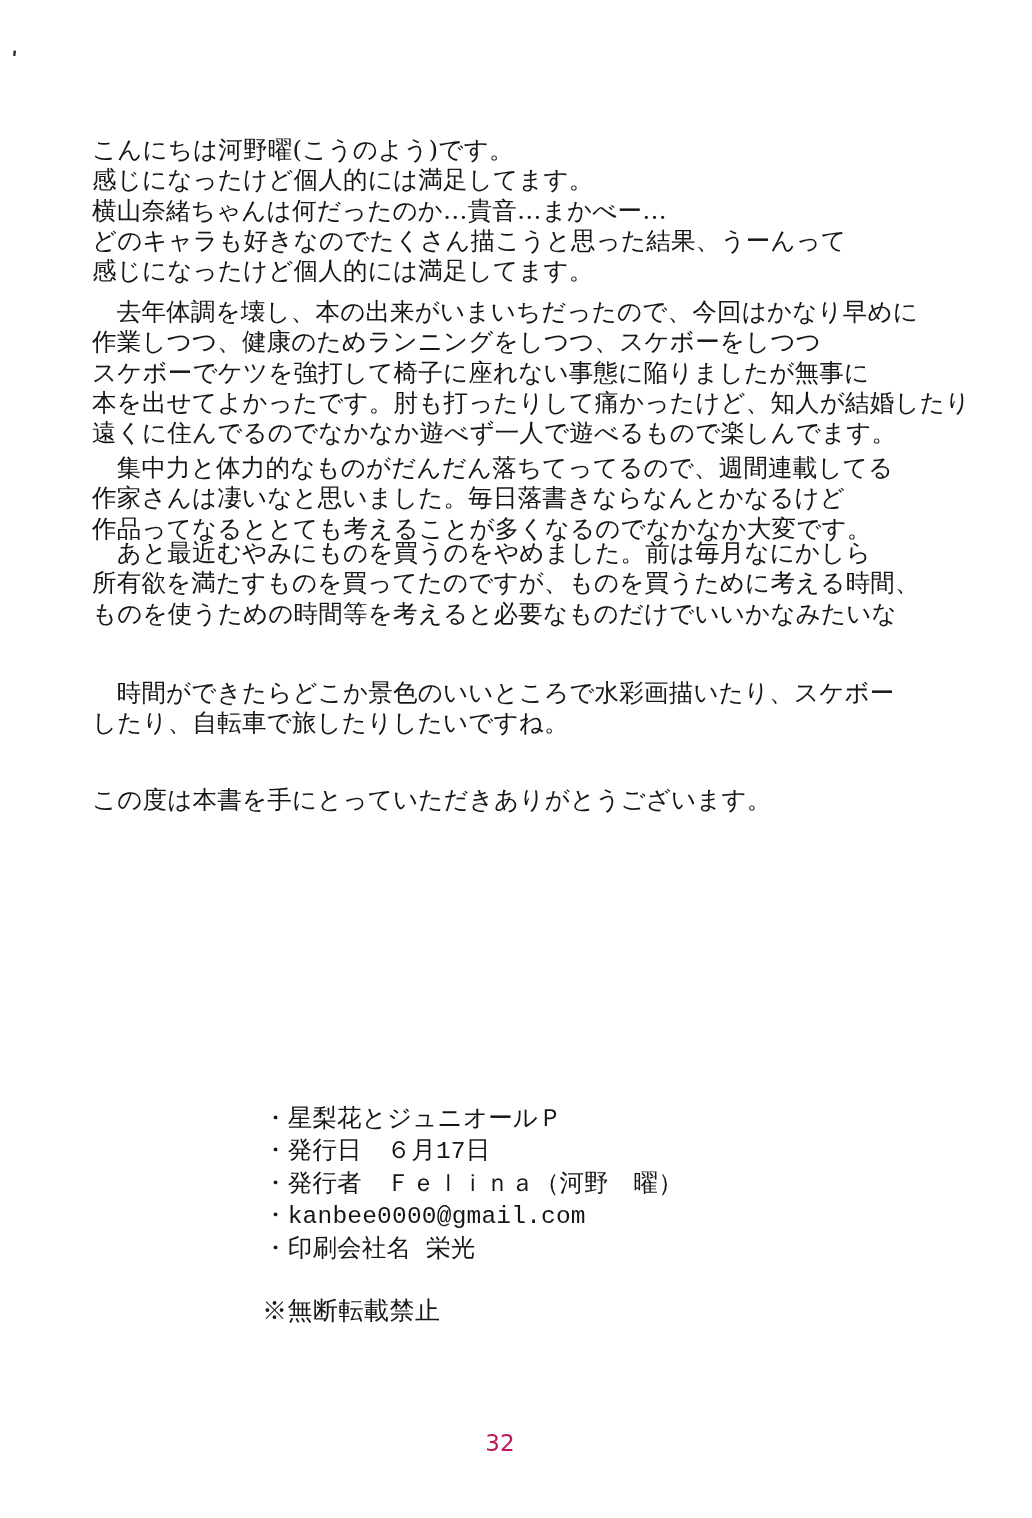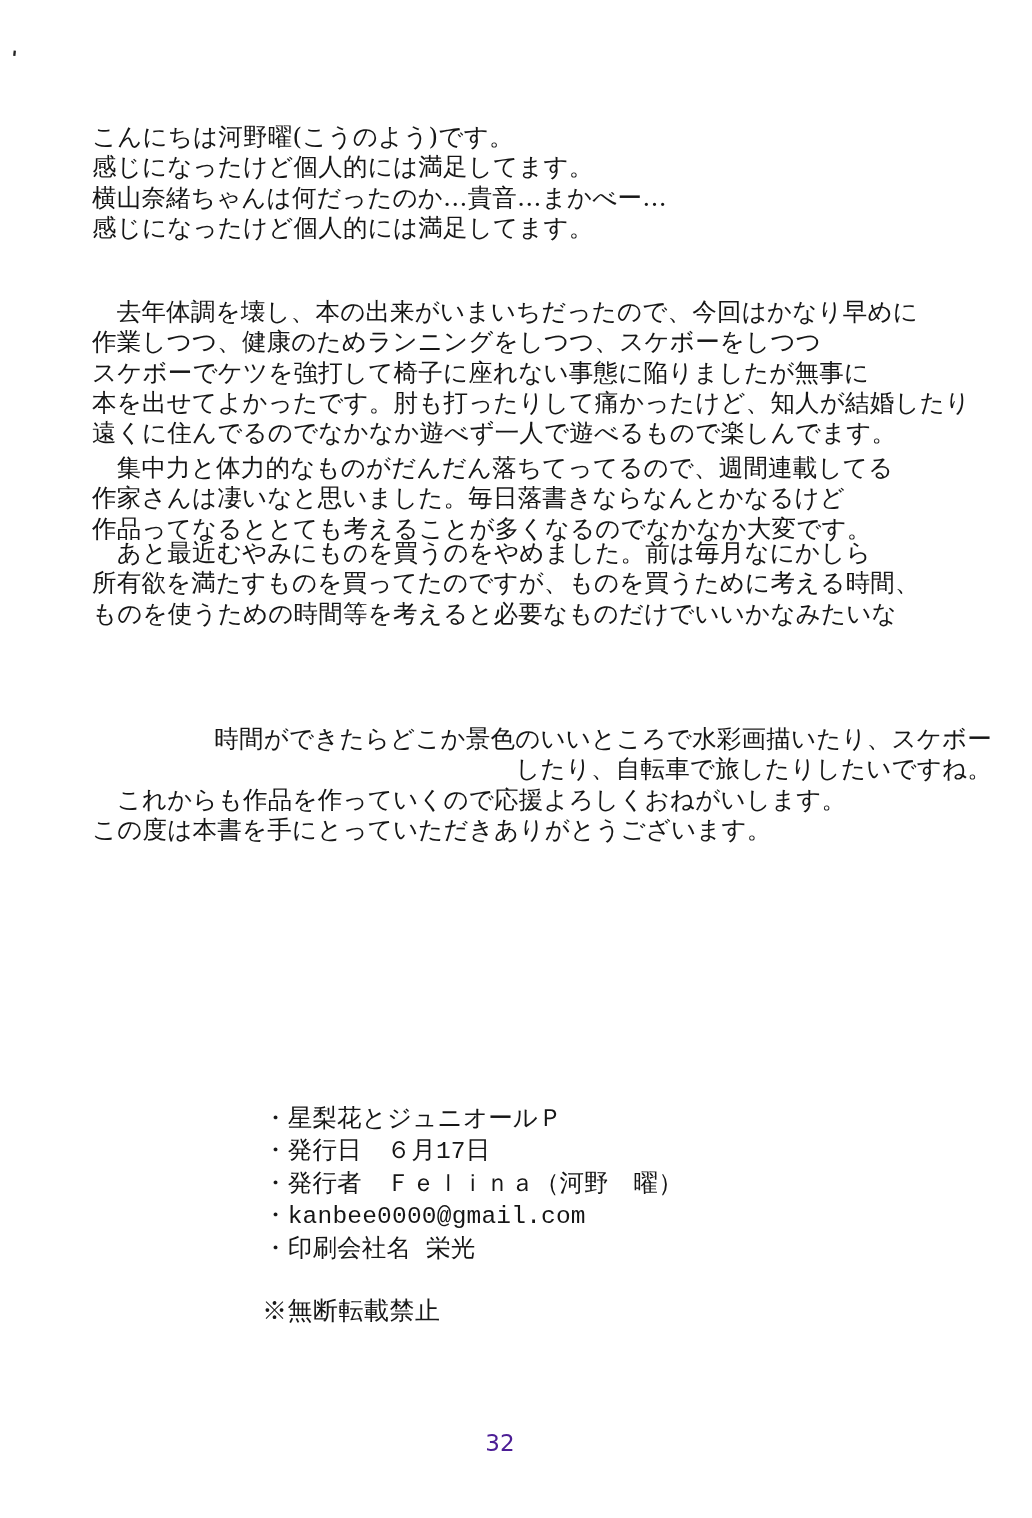--- a/index.html
+++ b/index.html
@@ -36,25 +36,25 @@
     position: absolute;
     left: 0;
     width: 900px;
   }
   .para .line {
     font-size: 24.5px;
     line-height: 30.3px;
     white-space: nowrap;
     letter-spacing: 0.2px;
   }
-  .p1 { top: 122px; }
+  .p1 { top: 135px; }
   .p2 { top: 297px; }
   .p3 { top: 453px; }
   .p4 { top: 538px; }
-  .p5 { top: 724px; text-align: right; }
+  .p5 { top: 678px; }
   .p6 { top: 785px; }
   .colophon {
     position: absolute;
     left: 263px;
     top: 1104px;
     width: 600px;
     font-family: Liberation Mono, monospace;
   }
   .colophon .line {
     font-size: 24.5px;
@@ -71,36 +71,37 @@
     font-family: Liberation Mono, monospace;
     letter-spacing: 0.5px;
   }
   .page-number {
     position: absolute;
     left: 0;
     top: 1430px;
     width: 1000px;
     text-align: center;
     font-size: 23px;
-    color: #4c1d95;
+    color: #be185d;
     font-family: "DejaVu Sans", sans-serif;
   }
 </style>
 </head>
 <body>
 
 <div class="page">
 
   <span class="stray-mark">'</span>
 
   <div class="afterword">
     <div class="para p1">
         <div class="line">こんにちは河野曜(こうのよう)です。</div>
         <div class="line">感じになったけど個人的には満足してます。</div>
         <div class="line">横山奈緒ちゃんは何だったのか…貴音…まかべー…</div>
+        <div class="line">どのキャラも好きなのでたくさん描こうと思った結果、うーんって</div>
         <div class="line">感じになったけど個人的には満足してます。</div>
       </div>
     <div class="para p2">
         <div class="line">　去年体調を壊し、本の出来がいまいちだったので、今回はかなり早めに</div>
         <div class="line">作業しつつ、健康のためランニングをしつつ、スケボーをしつつ</div>
         <div class="line">スケボーでケツを強打して椅子に座れない事態に陥りましたが無事に</div>
         <div class="line">本を出せてよかったです。肘も打ったりして痛かったけど、知人が結婚したり</div>
         <div class="line">遠くに住んでるのでなかなか遊べず一人で遊べるもので楽しんでます。</div>
       </div>
     <div class="para p3">
@@ -111,21 +112,20 @@
     <div class="para p4">
         <div class="line">　あと最近むやみにものを買うのをやめました。前は毎月なにかしら</div>
         <div class="line">所有欲を満たすものを買ってたのですが、ものを買うために考える時間、</div>
         <div class="line">ものを使うための時間等を考えると必要なものだけでいいかなみたいな</div>
       </div>
     <div class="para p5">
         <div class="line">　時間ができたらどこか景色のいいところで水彩画描いたり、スケボー</div>
         <div class="line">したり、自転車で旅したりしたいですね。</div>
       </div>
     <div class="para p6">
-        <div class="line">　これからも作品を作っていくので応援よろしくおねがいします。</div>
         <div class="line">この度は本書を手にとっていただきありがとうございます。</div>
       </div>
   </div>
 
   <div class="colophon">
       <div class="line">・星梨花とジュニオールＰ</div>
       <div class="line">・発行日　６月17日</div>
       <div class="line">・発行者　Ｆｅｌｉｎａ（河野　曜）</div>
       <div class="line">・kanbee0000@gmail.com</div>
       <div class="line">・印刷会社名 栄光</div>

